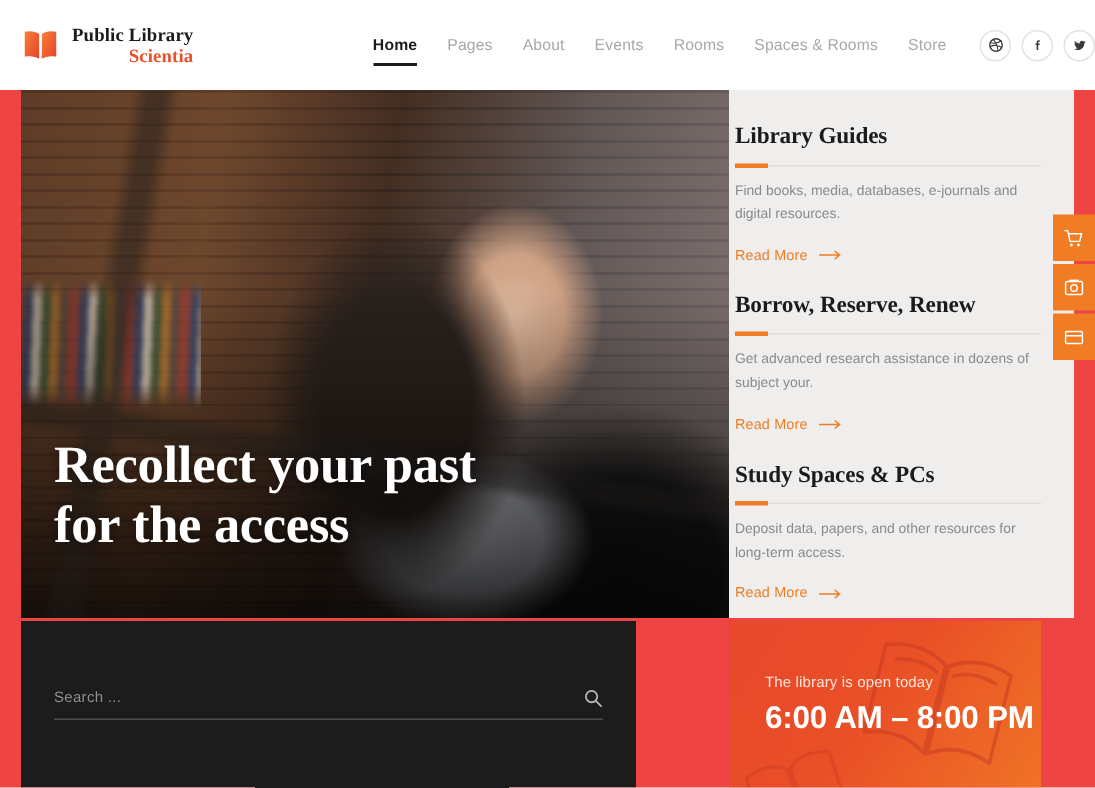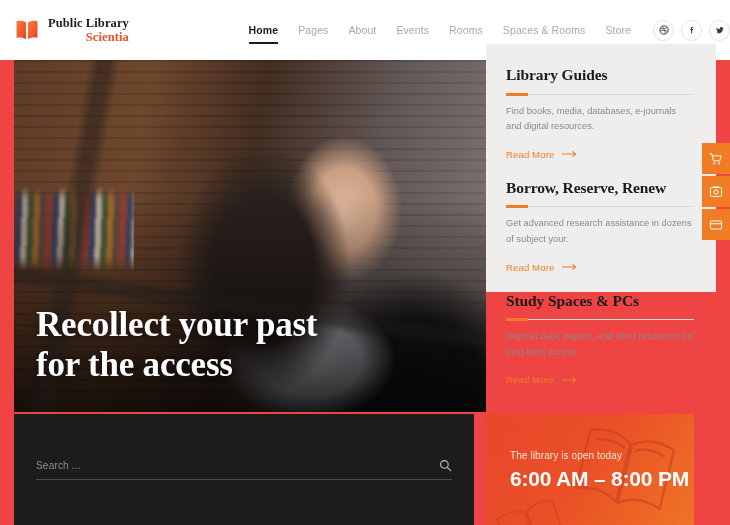--- a/index.html
+++ b/index.html
@@ -173,39 +173,39 @@
     background:
       linear-gradient(100deg, rgba(30,28,26,.0) 0%, rgba(30,28,26,.0) 14%, rgba(30,28,26,.85) 16%, rgba(30,28,26,.85) 18%, rgba(30,28,26,0) 20%),
       linear-gradient(8deg, rgba(30,28,26,0) 0%, rgba(30,28,26,0) 30%, rgba(30,28,26,.8) 32%, rgba(30,28,26,.8) 34%, rgba(30,28,26,0) 36%);
     opacity: .55;
     filter: blur(.6px);
   }
 
   .hero-title {
     position: absolute;
     left: 22px;
-    bottom: 26px;
+    bottom: 41px;
     width: 420px;
     font-family: "Liberation Serif", serif;
     font-weight: bold;
     font-size: 35px;
     line-height: 1.16;
     color: #ffffff;
     letter-spacing: -.2px;
     text-shadow: 0 1px 8px rgba(0,0,0,.45);
   }
   .hero-title span { display: block; }
 
   
   .sidebar {
     position: absolute;
-    left: 486px; top: 44px;
-    width: 230px; height: 248px;
+    left: 486px; top: 60px;
+    width: 230px; height: 352px;
     background: #efeeec;
-    padding: 22px 22px 0 20px;
+    padding: 22px 22px 0 4px;
   }
 
   .card { margin-bottom: 17px; }
   .card:last-child { margin-bottom: 0; }
 
   .card-title {
     font-family: "Liberation Serif", serif;
     font-weight: bold;
     font-size: 15.5px;
     color: #1b1b1b;
@@ -265,21 +265,21 @@
     align-items: center;
     justify-content: center;
     cursor: pointer;
   }
   .dock-btn svg { display: block; }
 
   
   .search-panel {
     position: absolute;
     left: 14px; top: 414px;
-    width: 460px; height: 111px;
+    width: 410px; height: 111px;
     background: #1c1c1c;
     display: flex;
     align-items: center;
   }
 
   .search-row {
     margin: 0 22px;
     width: 100%;
     display: flex;
     align-items: center;

